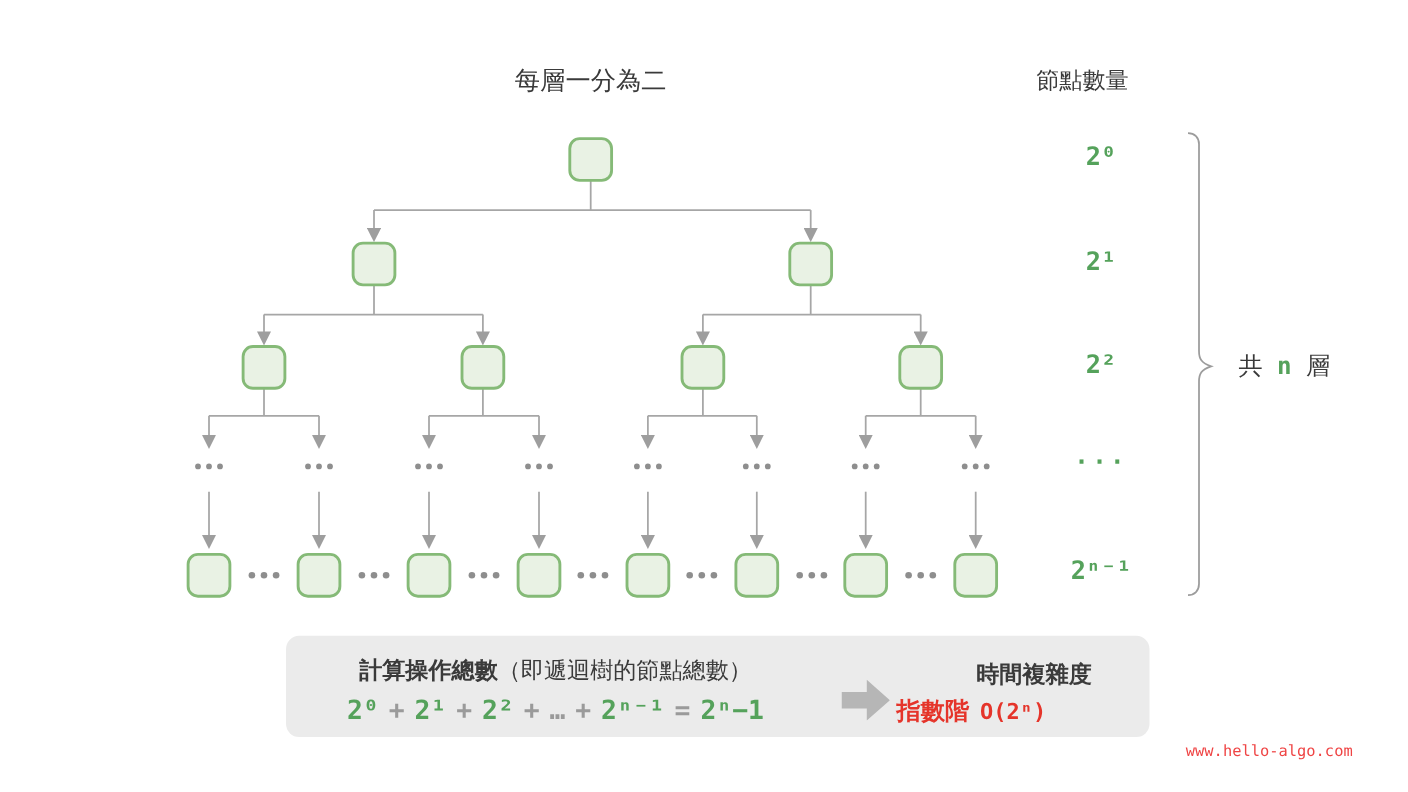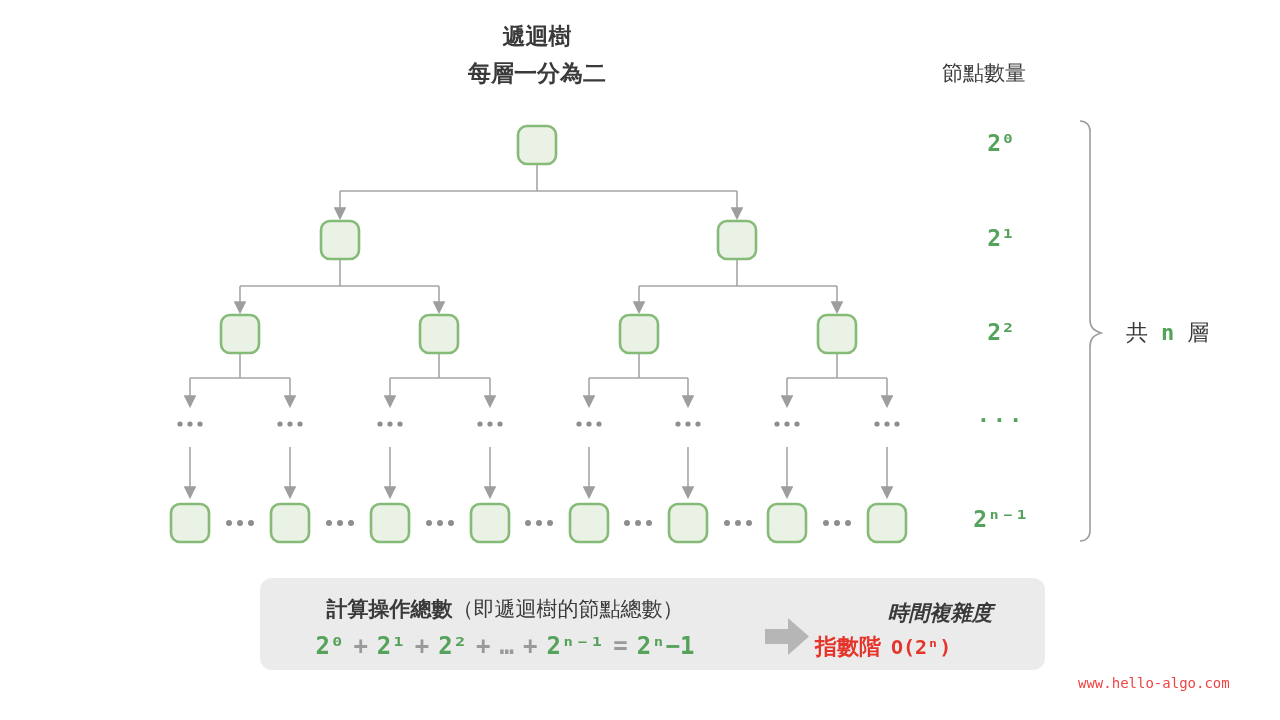--- a/index.html
+++ b/index.html
@@ -4,53 +4,52 @@
 <style>
   html,body{margin:0;padding:0;background:#fff;}
   .stage{position:relative;width:1280px;height:720px;background:#ffffff;overflow:hidden;
          font-family:"Liberation Sans","DejaVu Sans",sans-serif;color:#3a3a3a;}
   .abs{position:absolute;}
   .ctr{text-align:center;}
   .green{color:#55a25b;}
   .grayTok{color:#9a9a9a;}
 
   .title{left:387px;top:21px;width:300px;font-size:23px;font-weight:700;}
-  .subtitle{left:387px;top:58px;width:300px;font-size:23px;font-weight:700;}
+  .subtitle{left:387px;top:58px;width:300px;font-size:23px;font-weight:400;}
   .rhead1{left:899px;top:26px;width:170px;font-size:21px;}
   .rhead2{left:899px;top:59px;width:170px;font-size:21px;}
 
   .lvl{left:946px;width:110px;text-align:center;font-family:"DejaVu Sans Mono","Liberation Mono",monospace;
        font-weight:700;font-size:23px;color:#55a25b;}
   .lvl0{top:130px;} .lvl1{top:225px;} .lvl2{top:319px;}
   .lvl3{top:408px;font-size:22px;letter-spacing:3px;}
   .lvl4{top:506px;}
 
   .brace-label{left:1126px;top:318px;display:flex;gap:13px;align-items:baseline;font-size:22px;}
   .brace-label .n{font-family:"DejaVu Sans Mono","Liberation Mono",monospace;font-weight:700;color:#55a25b;font-size:22px;}
 
   .sumbox{left:260px;top:578px;width:785px;height:92px;background:#ebebeb;border-radius:12px;}
   .box-heading{left:20px;top:17px;width:450px;text-align:center;font-size:21px;}
   .box-heading .b{font-weight:700;}
   .formula{left:20px;top:54px;width:450px;display:flex;justify-content:center;align-items:baseline;gap:9px;
            font-size:24px;font-weight:700;font-family:"DejaVu Sans Mono","Liberation Mono",monospace;}
-  .result-title{left:565px;top:21px;width:230px;text-align:center;font-size:21px;font-weight:700;font-style:italic;}
+  .result-title{left:565px;top:21px;width:230px;text-align:center;font-size:21px;font-weight:700;}
   .result-value{left:555px;top:54px;width:250px;display:flex;justify-content:flex-start;align-items:baseline;gap:10px;color:#e5342a;}
   .result-value .cjk{font-size:22px;font-weight:700;}
   .result-value .math{font-family:"DejaVu Sans Mono","Liberation Mono",monospace;font-weight:700;font-size:20px;}
   .arrow-wrap{left:505px;top:40px;width:44px;height:37px;}
 
   .watermark{left:1078px;top:675px;font-family:"DejaVu Sans Mono","Liberation Mono",monospace;
              font-size:14px;color:#ef4444;}
 </style>
 </head>
 <body>
 
 <div class="stage">
 
-  <div class="abs ctr title">遞迴樹</div>
   <div class="abs ctr subtitle">每層一分為二</div>
   <div class="abs ctr rhead2">節點數量</div>
 
   <svg class="abs" style="left:0;top:0;" width="1280" height="720" viewBox="0 0 1280 720">
     <defs>
       <marker id="ah" viewBox="0 0 10 10" refX="6" refY="5" markerWidth="8" markerHeight="8" orient="auto">
         <path d="M0,0 L10,5 L0,10 z" fill="#9e9e9e"></path>
       </marker>
     </defs>
 

